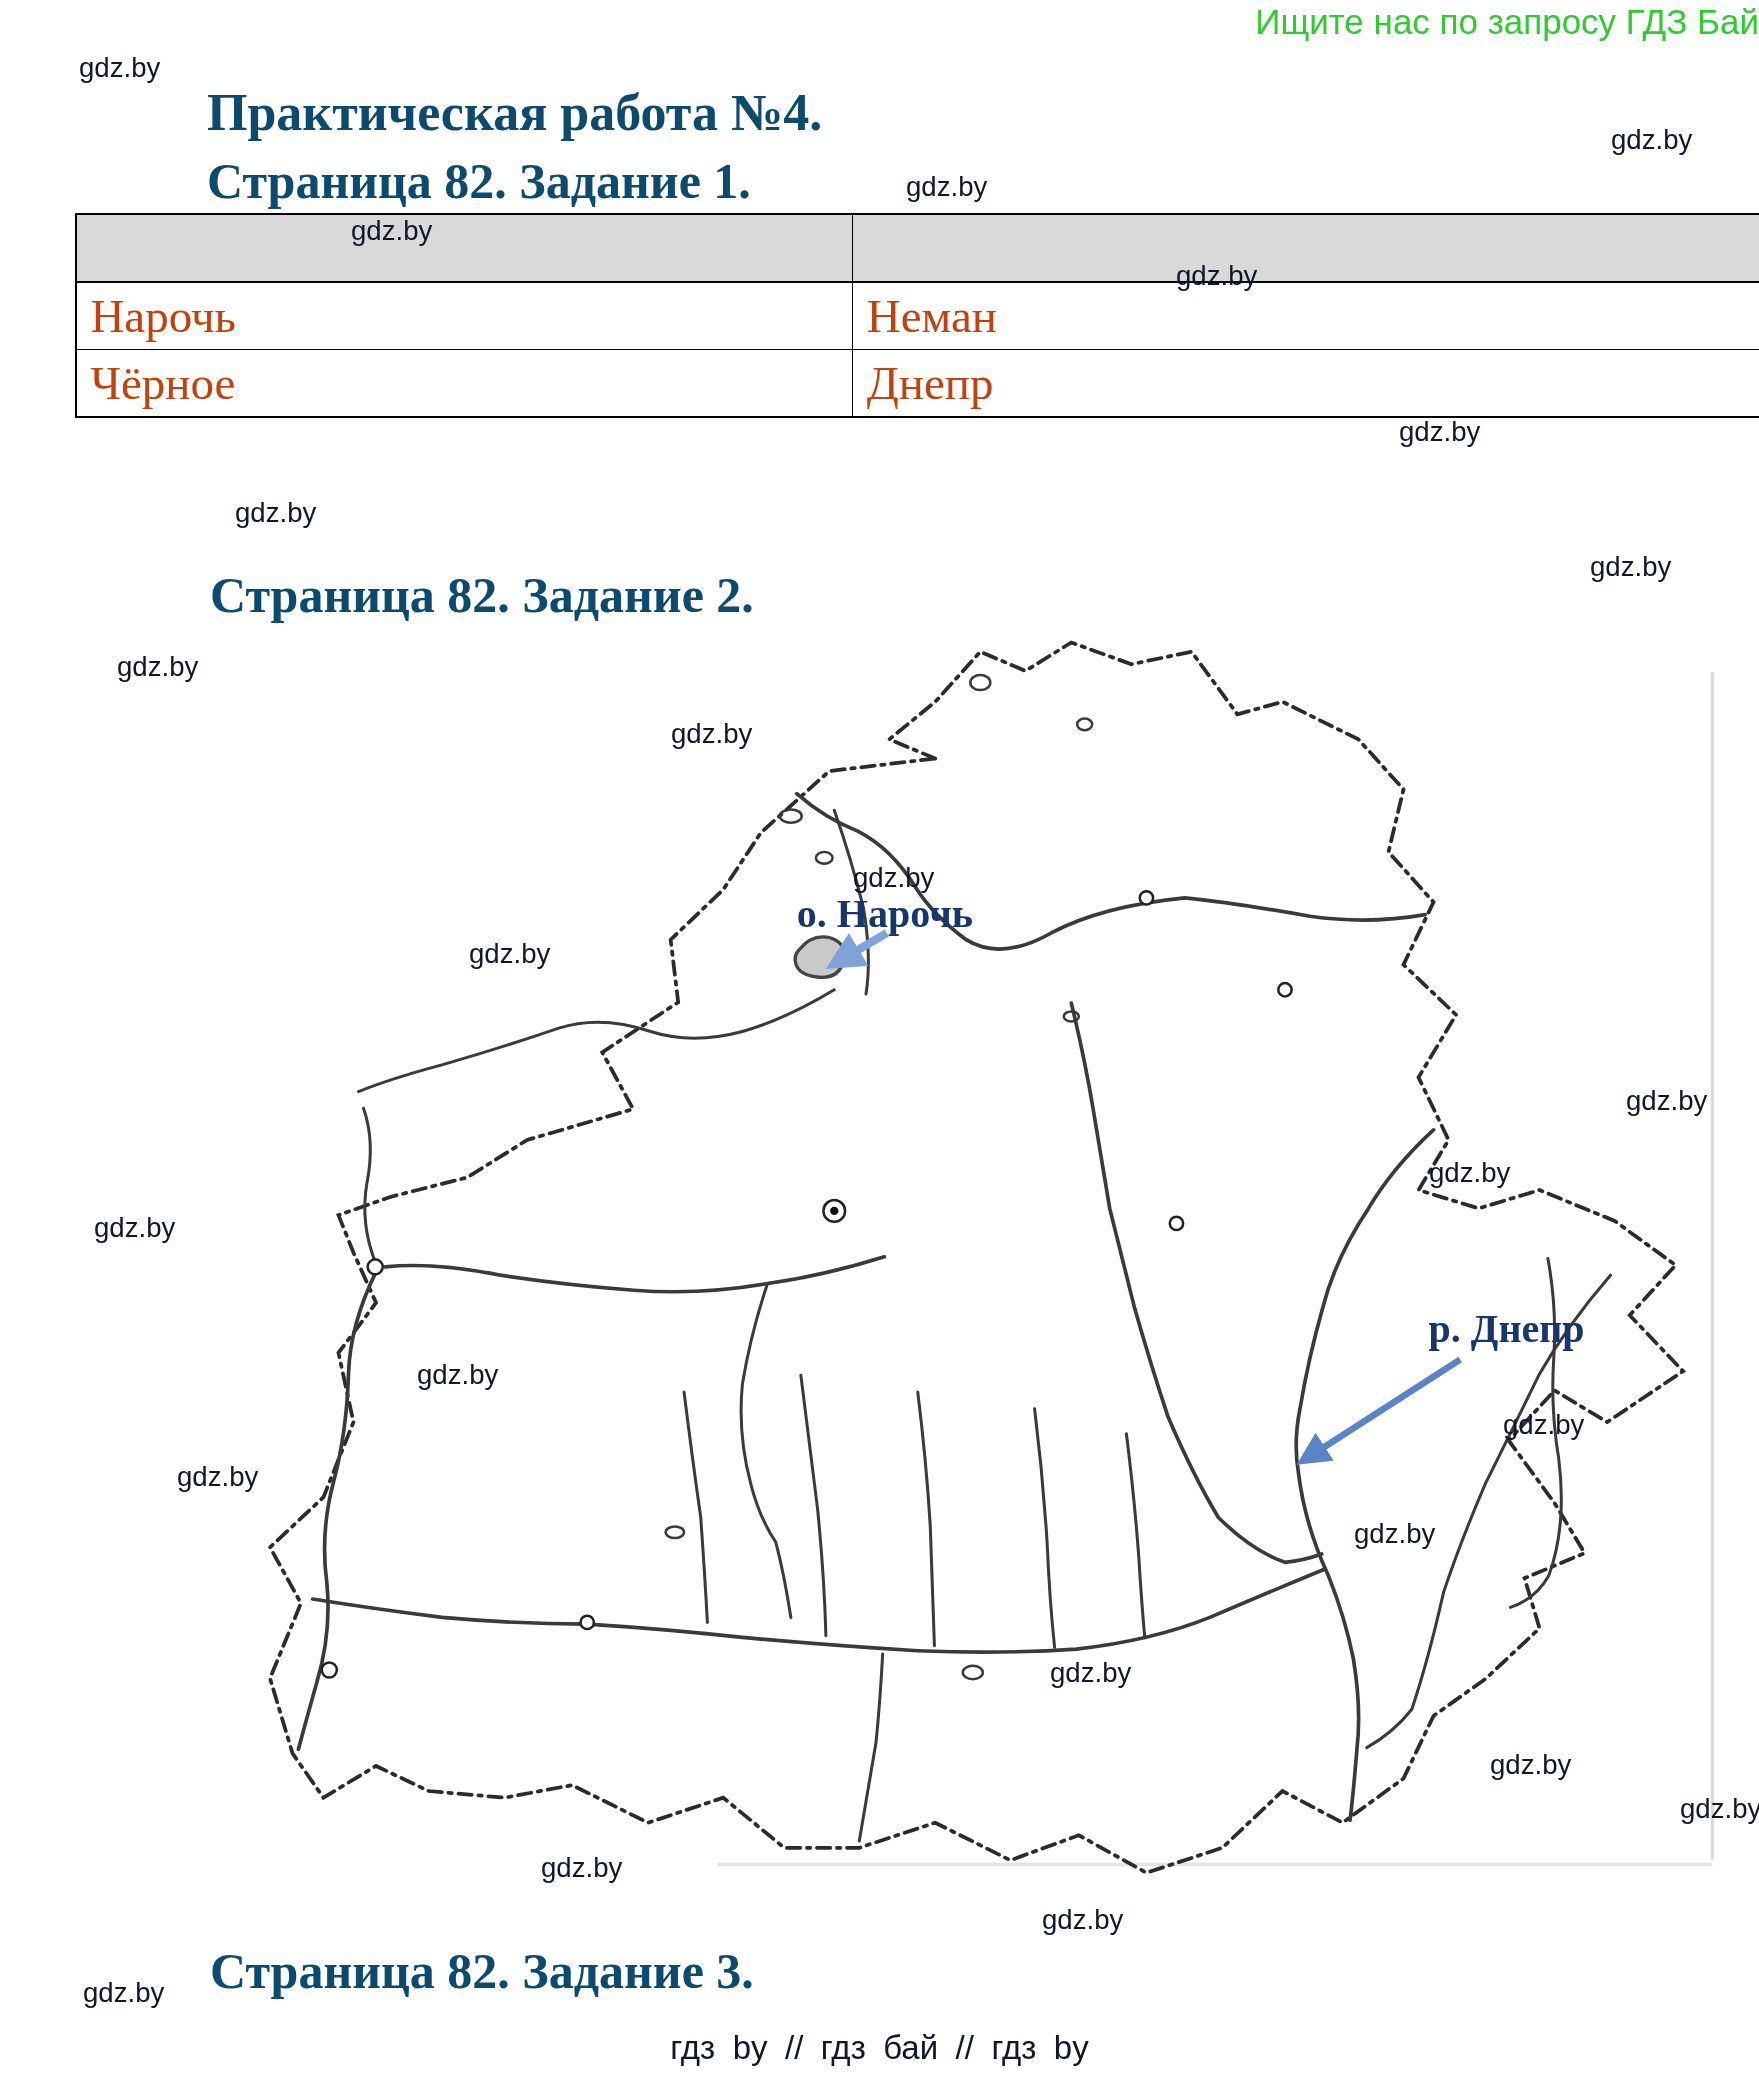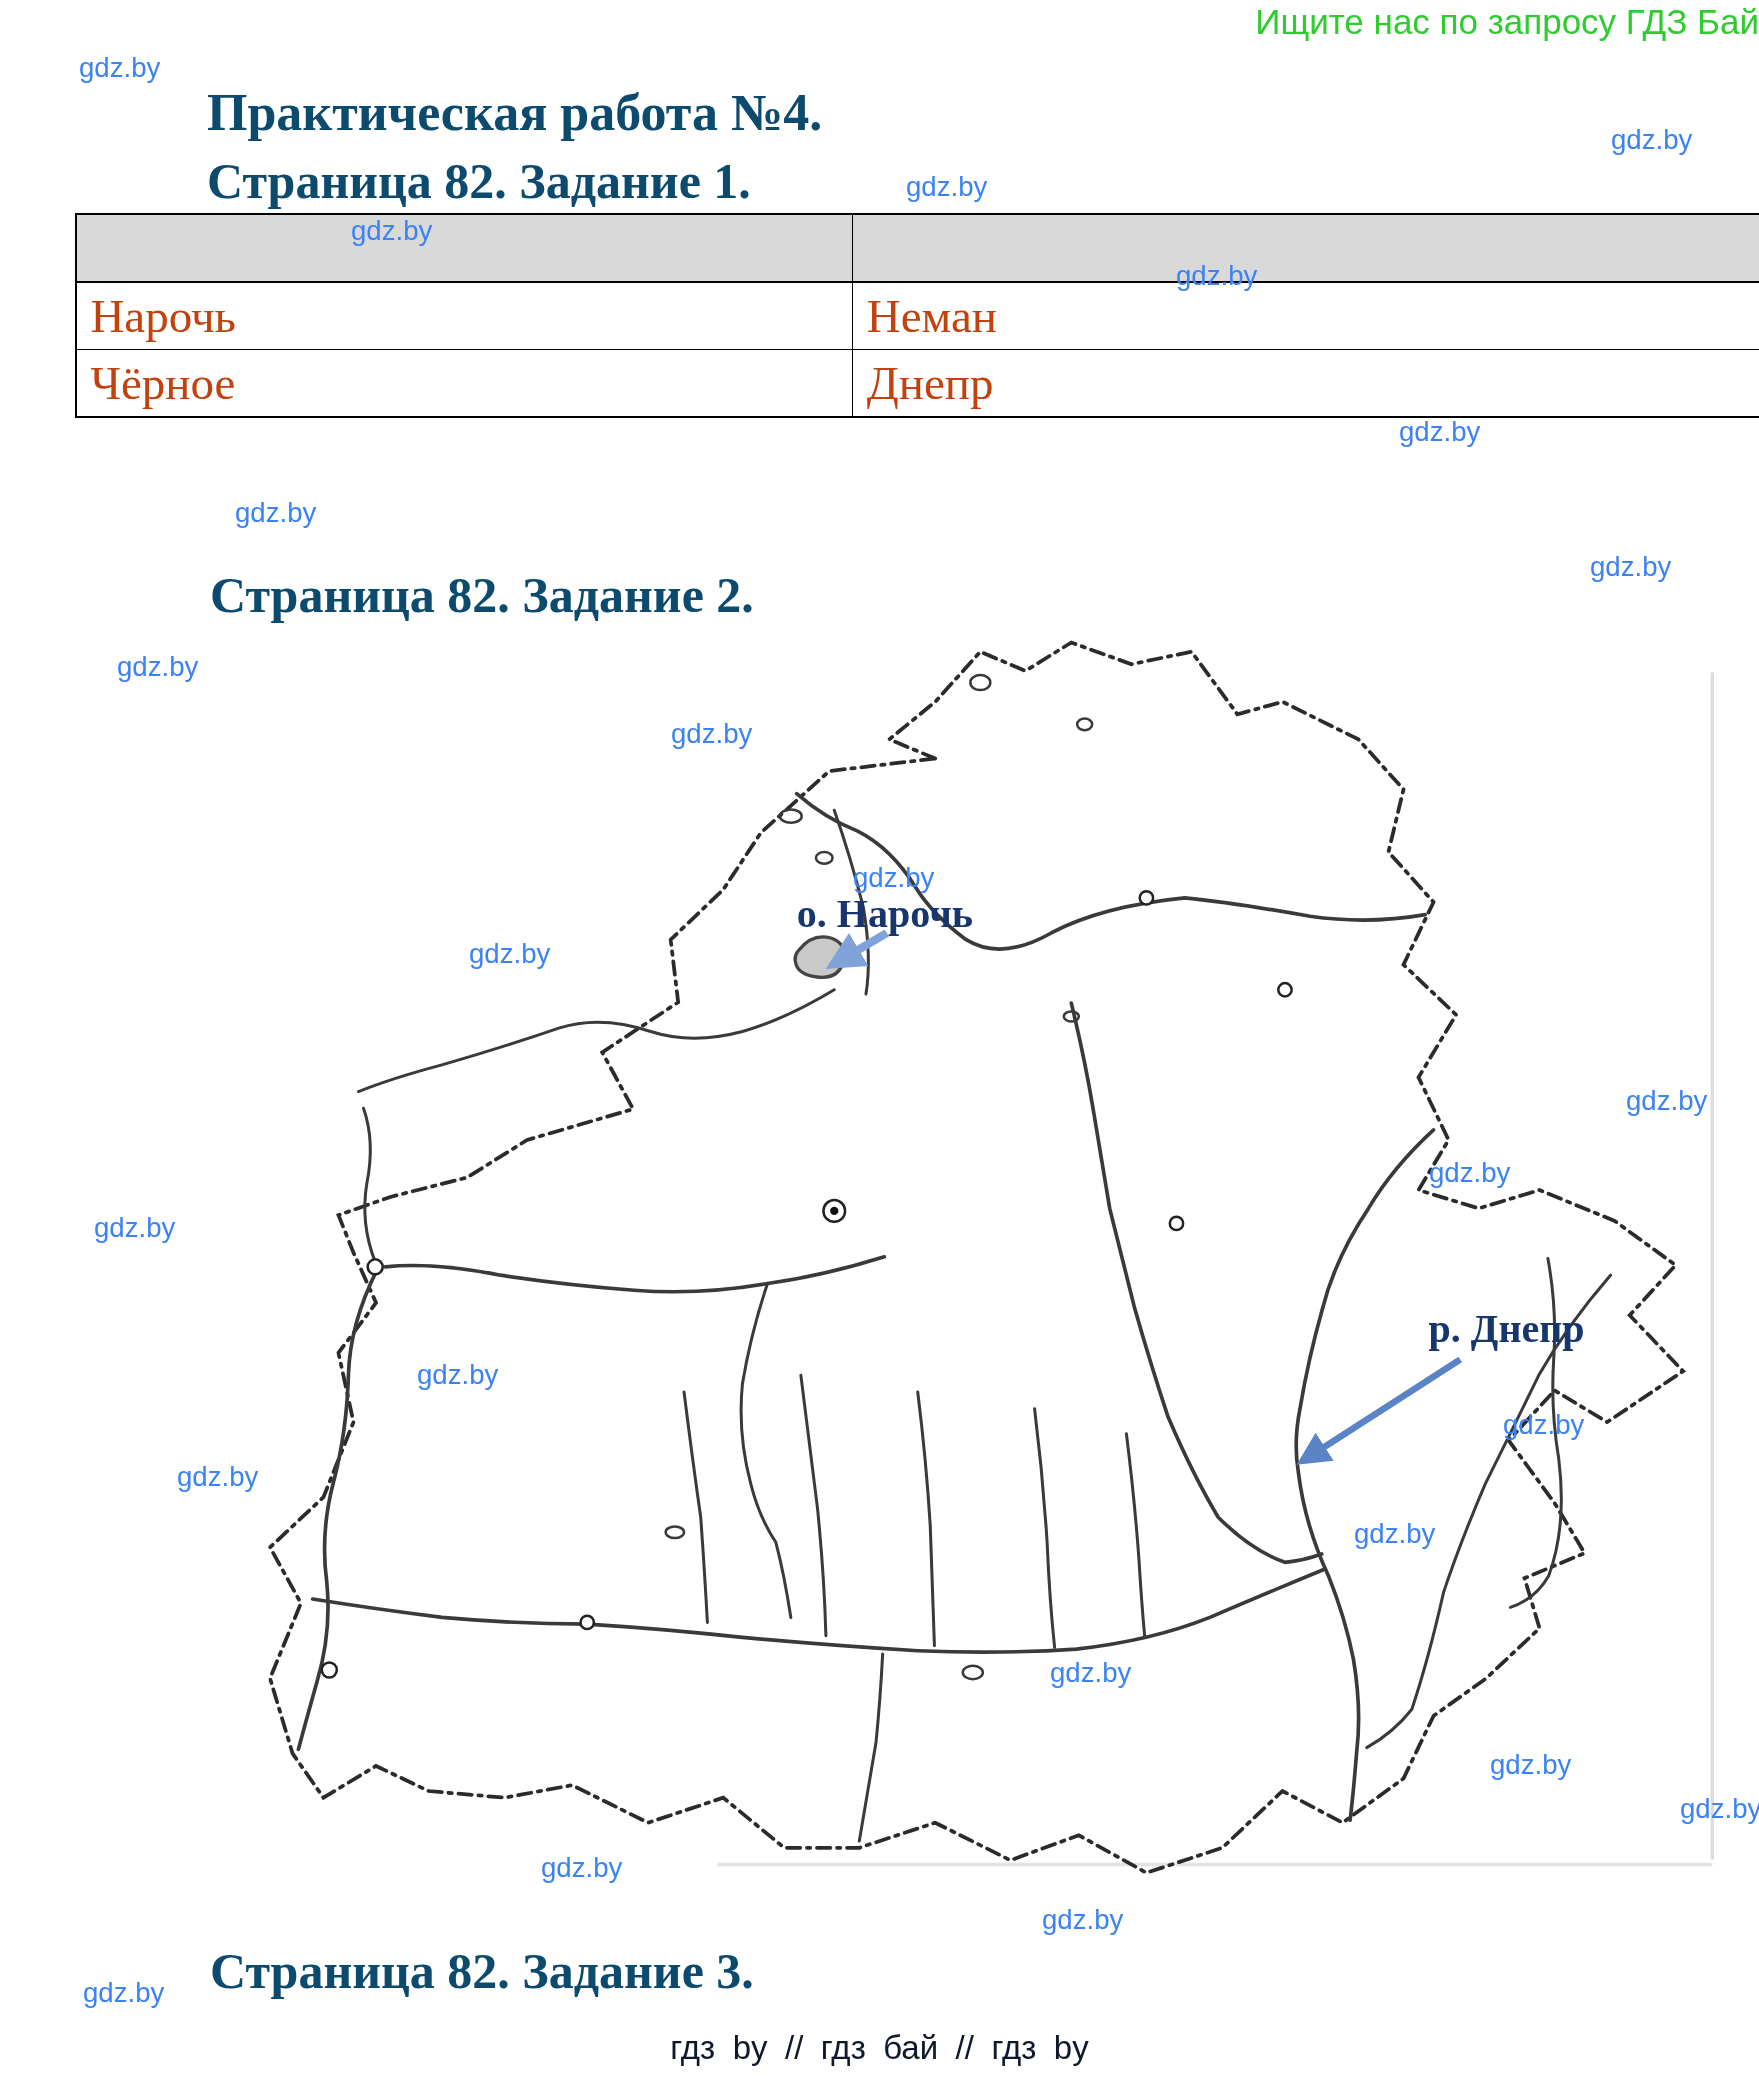--- a/index.html
+++ b/index.html
@@ -5,21 +5,21 @@
   html,body{margin:0;padding:0;}
   body{
     width:1759px;height:2076px;position:relative;background:#ffffff;
     overflow:hidden;font-family:"Liberation Sans",sans-serif;
   }
   .banner{
     position:absolute;left:0;right:0;top:1.7px;text-align:right;
     font-size:35px;color:#2ecc2e;font-family:"Liberation Sans",sans-serif;
   }
   .wm{
-    position:absolute;font-size:27.6px;color:#3b82f6;white-space:nowrap;
+    position:absolute;font-size:27.6px;color:#0f172a;white-space:nowrap;
     font-family:"Liberation Sans",sans-serif;
   }
   .hd{
     position:absolute;font-family:"Liberation Serif",serif;font-weight:bold;
     color:#0c4a6e;white-space:nowrap;
   }
   .hd.title{left:207px;top:83px;font-size:52px;}
   .hd.t1{left:207px;top:152px;font-size:50px;}
   .hd.t2{left:210px;top:556px;font-size:50px;margin-top:10px;}
   .hd.t3{left:210px;top:1942px;font-size:50px;}

